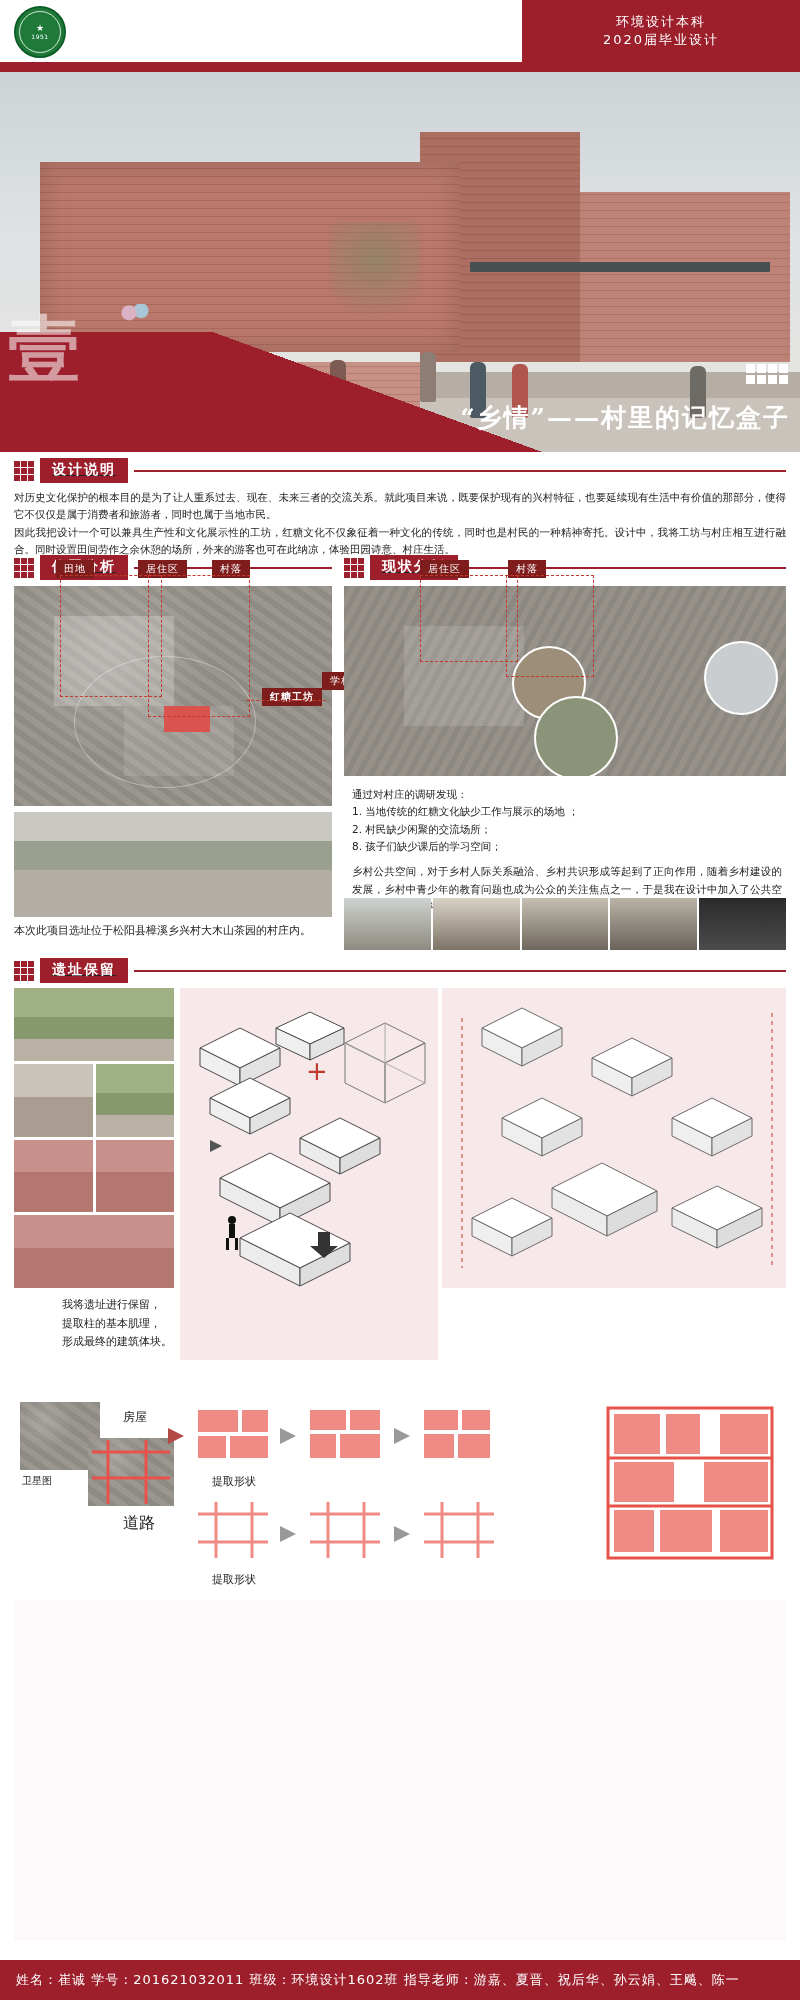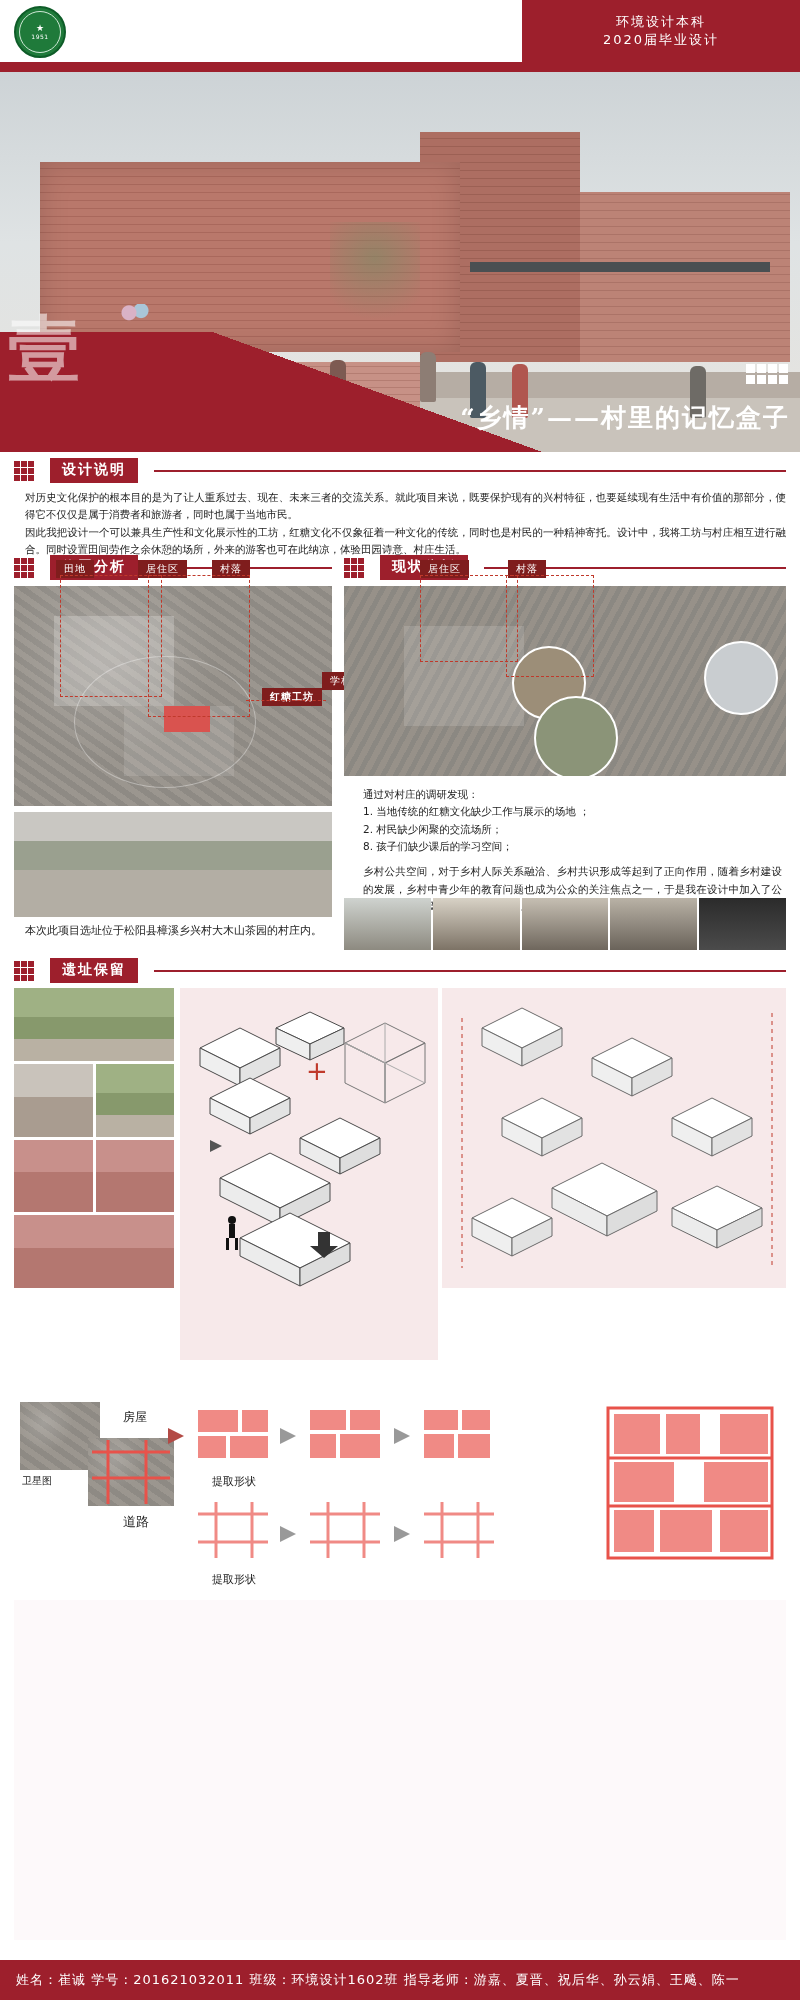--- a/index.html
+++ b/index.html
@@ -55,30 +55,30 @@
         background:linear-gradient(200deg,transparent 0 52%,#9d1f2c 52% 100%);}
   .hero-big-char{position:absolute;left:8px;bottom:54px;font-size:72px;color:rgba(255,255,255,.55);
         font-family:"DejaVu Serif","Liberation Serif",serif;font-weight:bold;}
   .hero-title{position:absolute;right:10px;bottom:18px;color:#fff;font-size:25px;letter-spacing:2px;
         font-family:"DejaVu Serif","Liberation Serif",serif;font-weight:bold;}
   .checker{position:absolute;display:grid;grid-template-columns:repeat(4,9px);grid-auto-rows:9px;gap:2px;}
   .checker i{background:#9d1f2c;display:block;}
   .checker.white i{background:#ffffff;}
 
   
-  .sec-title{display:flex;align-items:center;gap:16px;}
+  .sec-title{display:flex;align-items:center;gap:6px;text-decoration:underline;}
   .sec-title .sq{display:grid;grid-template-columns:repeat(3,6px);grid-auto-rows:6px;gap:1px;}
   .sec-title .sq i{background:#9d1f2c;}
   .sec-title .lbl{background:#9d1f2c;color:#fff;font-size:14px;padding:3px 12px 4px;letter-spacing:2px;
         font-weight:bold;}
   .sec-rule{height:2px;background:#9d1f2c;flex:1;}
 
   
   .blk{position:absolute;}
-  .para{font-size:10.5px;line-height:1.65;color:#222;text-align:justify;margin-left:11px;}
+  .para{font-size:10.5px;line-height:1.65;color:#222;text-align:justify;}
 
   .tag{position:absolute;background:#7f1d1d;color:#fff;font-size:10px;padding:2px 8px;letter-spacing:1px;}
   .tagline{position:absolute;border-top:1px dashed #c0392b;}
   .tagbox{position:absolute;border:1px dashed #c0392b;}
 
   .photo{background:#b9b4ad;overflow:hidden;position:relative;}
   .sat{background:
       radial-gradient(circle at 30% 30%,rgba(255,255,255,.18),transparent 40%),
       repeating-linear-gradient(35deg,#8e8a84 0 6px,#9b968f 6px 12px),
       linear-gradient(#7f7b75,#6e6a65);}
@@ -357,40 +357,43 @@
         <polygon points="30,230 30,248 70,268 70,250" fill="#efefef"></polygon>
         <polygon points="70,250 70,268 110,248 110,230" fill="#e2e2e2"></polygon>
       </g>
       <g stroke="#c0392b" stroke-dasharray="4 4" fill="none">
         <line x1="20" y1="30" x2="20" y2="280"></line>
         <line x1="330" y1="25" x2="330" y2="280"></line>
       </g>
     </svg>
   </div>
 
+  <div class="para" style="position:absolute;left:62px;top:1296px;width:150px;font-size:11px;line-height:1.7;white-space:pre-line;text-align:left;">我将遗址进行保留，
+提取柱的基本肌理，
+形成最终的建筑体块。</div>
 
   <div class="pinkpanel" style="position:absolute;left:180px;top:1288px;width:258px;height:72px;"></div>
 
 
   <div class="photo sat" style="position:absolute;left:20px;top:1402px;width:80px;height:68px;"></div>
   <div style="position:absolute;left:22px;top:1474px;font-size:10px;">卫星图</div>
 
   <div class="photo sat" style="position:absolute;left:88px;top:1438px;width:86px;height:68px;">
     <svg width="86" height="68" style="position:absolute;inset:0;">
       <g stroke="#e8524a" stroke-width="3" fill="none">
         <line x1="4" y1="14" x2="82" y2="14"></line>
           <line x1="4" y1="40" x2="82" y2="40"></line>
         <line x1="20" y1="2" x2="20" y2="66"></line>
           <line x1="58" y1="2" x2="58" y2="66"></line>
       </g>
     </svg>
   </div>
 
   <div style="position:absolute;left:120px;top:1408px;font-size:12px;background:#fff;padding:1px 3px;">房屋</div>
-  <div style="position:absolute;left:120px;top:1512px;font-size:13px;background:#fff;padding:1px 3px;">道路</div>
+  <div style="position:absolute;left:120px;top:1512px;font-size:16px;background:#fff;padding:1px 3px;">道路</div>
 
   <svg style="position:absolute;left:168px;top:1400px;" width="620" height="70">
     <polygon points="0,28 16,36 0,44" fill="#b34a45"></polygon>
     <g fill="#f08a85">
       <rect x="30" y="10" width="40" height="22"></rect>
         <rect x="74" y="10" width="26" height="22"></rect>
       <rect x="30" y="36" width="28" height="22"></rect>
         <rect x="62" y="36" width="38" height="22"></rect>
     </g>
     <polygon points="112,28 128,36 112,44" fill="#999"></polygon>

